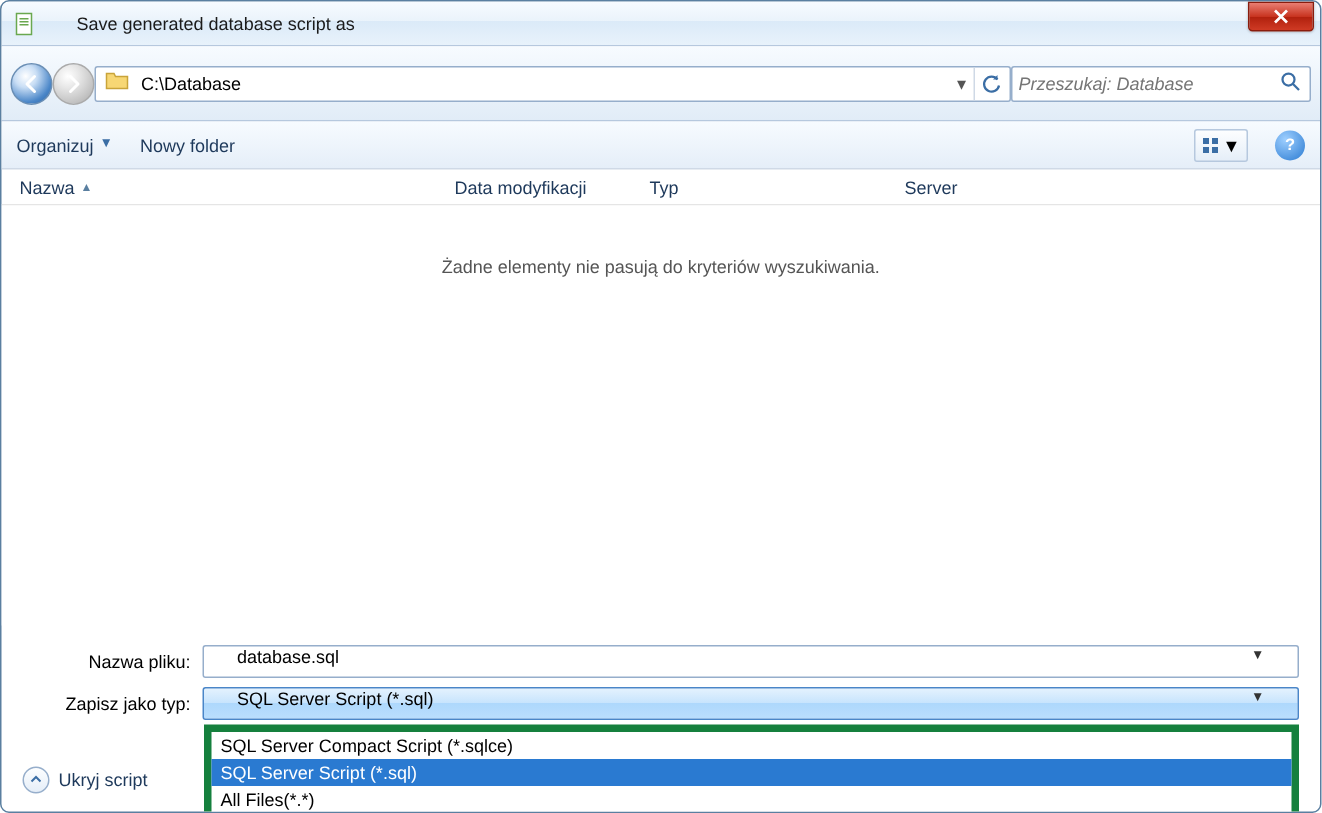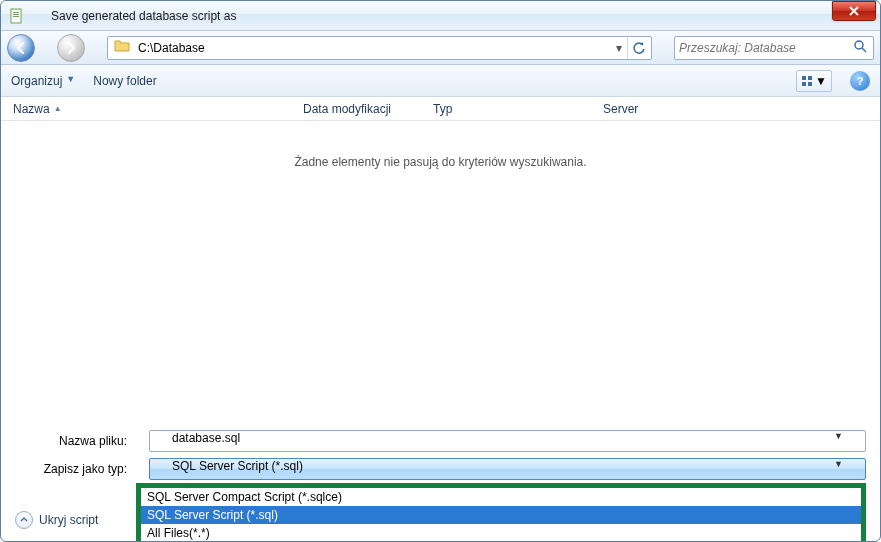--- a/index.html
+++ b/index.html
@@ -5,21 +5,21 @@
 * { margin: 0; padding: 0; box-sizing: border-box; font-family: "Segoe UI", Tahoma, sans-serif; font-size: 12px; }
 body { background: #fff; width: 881px; height: 542px; overflow: hidden; border: 1px solid #5a7fa0; border-radius: 6px; position: relative; }
 
 
 .titlebar { height: 30px; background: linear-gradient(to bottom, #f7fbff 0%, #eaf3fb 45%, #dbeaf8 46%, #e8f2fb 100%); border-bottom: 1px solid #b6c8de; display: flex; align-items: center; padding: 0 4px 0 8px; border-radius: 6px 6px 0 0; }
 .titlebar .icon { width: 16px; height: 16px; margin-right: 6px; display: flex; align-items: center; justify-content: center; }
 .titlebar .title { flex: 1; color: #1a1a1a; margin-left: 20px; }
 .titlebar .close { width: 44px; height: 20px; background: linear-gradient(to bottom, #e97e72 0%, #c83420 50%, #b0200d 51%, #cf3a24 100%); border: 1px solid #8a1c0d; border-radius: 0 0 3px 3px; display: flex; align-items: center; justify-content: center; color: #fff; font-weight: bold; margin-top: -10px; cursor: pointer; box-shadow: 0 0 2px rgba(0,0,0,0.3); }
 
 
-.navbar { height: 34px; background: linear-gradient(to bottom, #f7fbff 0%, #e1ecf7 100%); border-bottom: 1px solid #b6c8de; display: flex; align-items: center; padding: 0 6px; gap: 22px; }
+.navbar { height: 50px; background: linear-gradient(to bottom, #f7fbff 0%, #e1ecf7 100%); border-bottom: 1px solid #b6c8de; display: flex; align-items: center; padding: 0 6px; gap: 0; }
 .navbtn { width: 28px; height: 28px; border-radius: 50%; display: flex; align-items: center; justify-content: center; border: 1px solid #6b8fb5; background: radial-gradient(circle at 35% 30%, #fff 0%, #c9def5 30%, #4a86c8 70%, #2a5e9e 100%); color: #fff; font-size: 14px; cursor: pointer; }
 .navbtn.disabled { background: radial-gradient(circle at 35% 30%, #fff 0%, #e8e8e8 30%, #c4c4c4 70%, #a8a8a8 100%); border-color: #aaa; color: #eee; cursor: default; }
 
 .pathbar { flex: 1; height: 24px; background: #fff; border: 1px solid #96aecb; border-radius: 2px; display: flex; align-items: center; padding: 0 2px; }
 .pathbar .folder-ico { width: 18px; height: 18px; margin: 0 4px; }
 .pathbar .pathtext { flex: 1; color: #000; padding: 0 2px; }
 .pathbar .drop { width: 16px; text-align: center; color: #555; cursor: pointer; }
 .pathbar .refresh { width: 22px; height: 22px; border-left: 1px solid #cfd9e6; display: flex; align-items: center; justify-content: center; color: #3b6ea5; cursor: pointer; }
 
 .searchbar { width: 200px; height: 24px; background: #fff; border: 1px solid #96aecb; border-radius: 2px; display: flex; align-items: center; padding: 0 4px; }
@@ -41,21 +41,21 @@
 .colheader .c2 { width: 130px; }
 .colheader .c3 { width: 170px; }
 .colheader .c4 { width: 100px; }
 .colheader .sortup { font-size: 8px; color: #5a7fa0; }
 
 
 .filearea { height: 280px; background: #fff; text-align: center; padding-top: 34px; color: #555; }
 
 
 .bottom { position: absolute; bottom: 0; left: 0; right: 0; }
-.formrow { display: flex; align-items: center; padding: 3px 14px; gap: 22px; }
+.formrow { display: flex; align-items: center; padding: 3px 14px; gap: 8px; }
 .formrow .lbl { width: 112px; text-align: right; color: #000; }
 .formrow .field { flex: 1; height: 22px; border: 1px solid #96aecb; border-radius: 2px; background: #fff; display: flex; align-items: flex-start; padding: 0 22px; }
 .formrow .field input { flex: 1; border: none; outline: none; background: transparent; }
 .formrow .field .chev { font-size: 9px; color: #333; cursor: pointer; }
 .formrow .combo { background: linear-gradient(to bottom, #e4f2fe 0%, #c7e4fd 49%, #aed8fc 50%, #badefd 100%); border: 1px solid #4a86c8; }
 .formrow .combo .val { flex: 1; }
 
 
 .dropdown { position: absolute; left: 135px; right: 14px; top: 0; border: 5px solid #15803d; background: #fff; z-index: 10; }
 .dropdown .opt { padding: 2px 6px; color: #000; cursor: pointer; }

